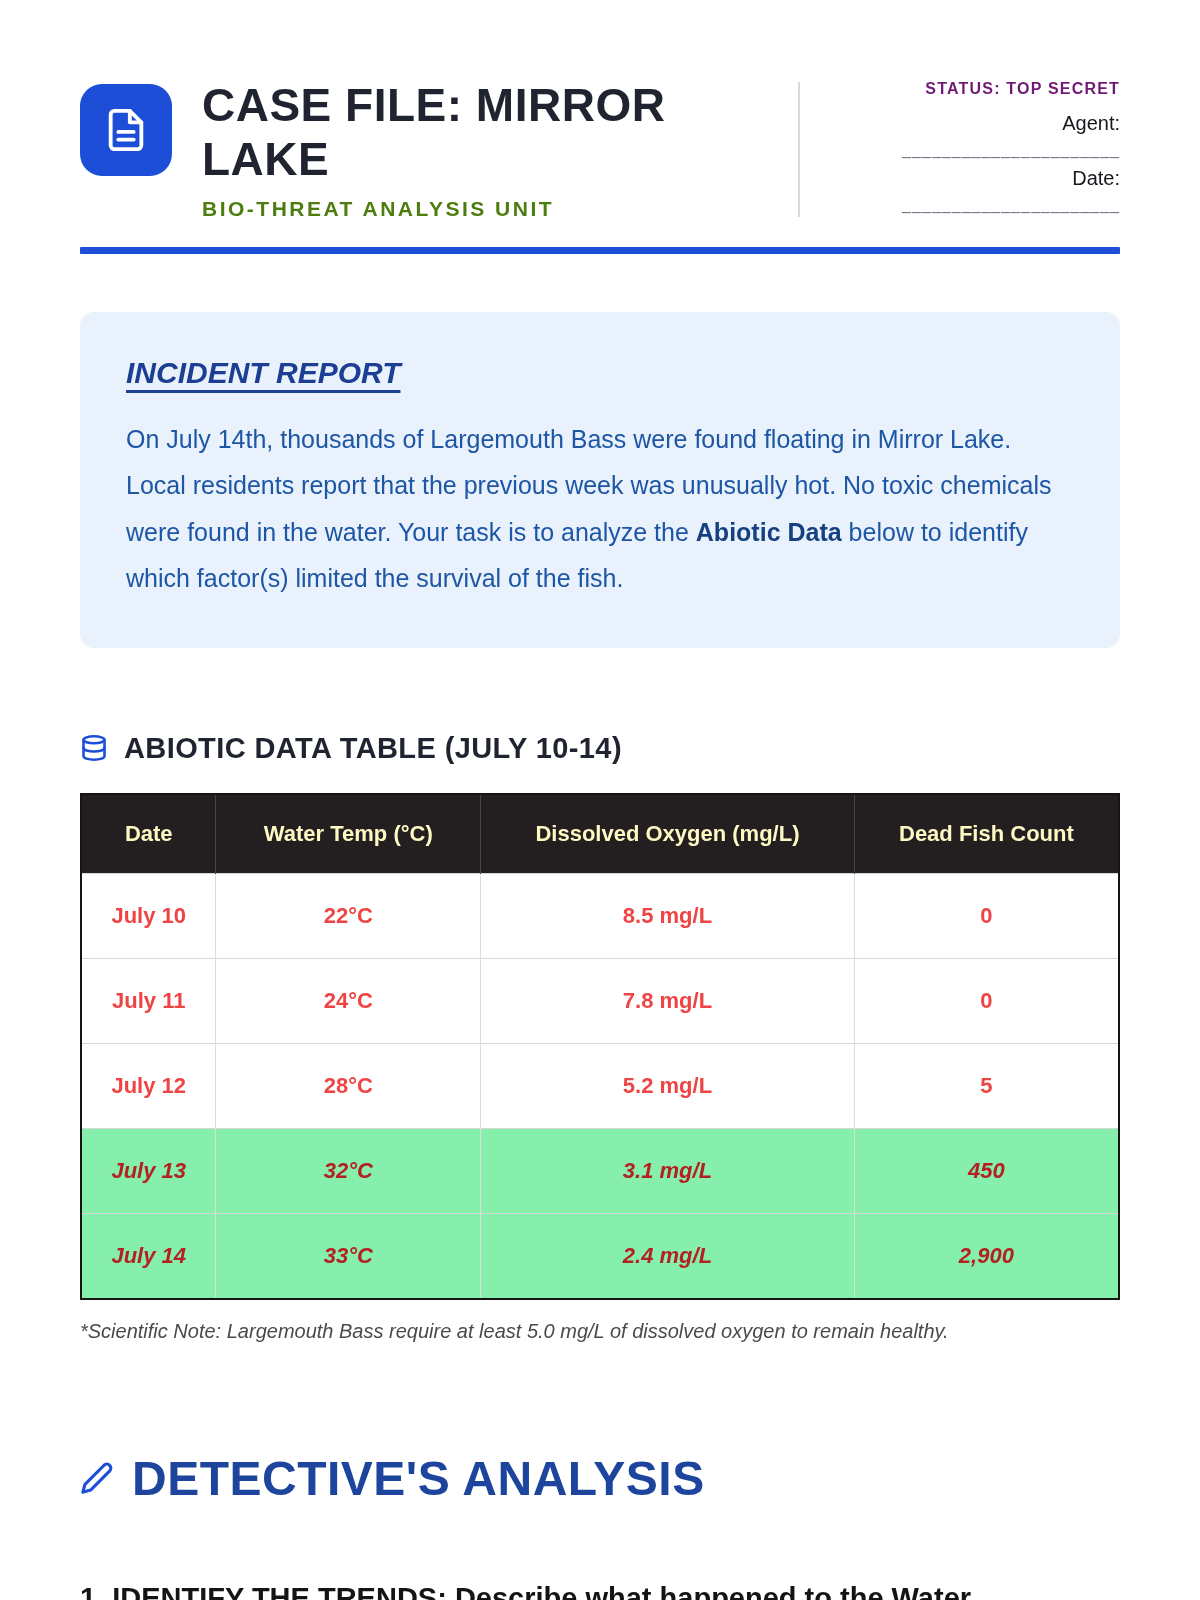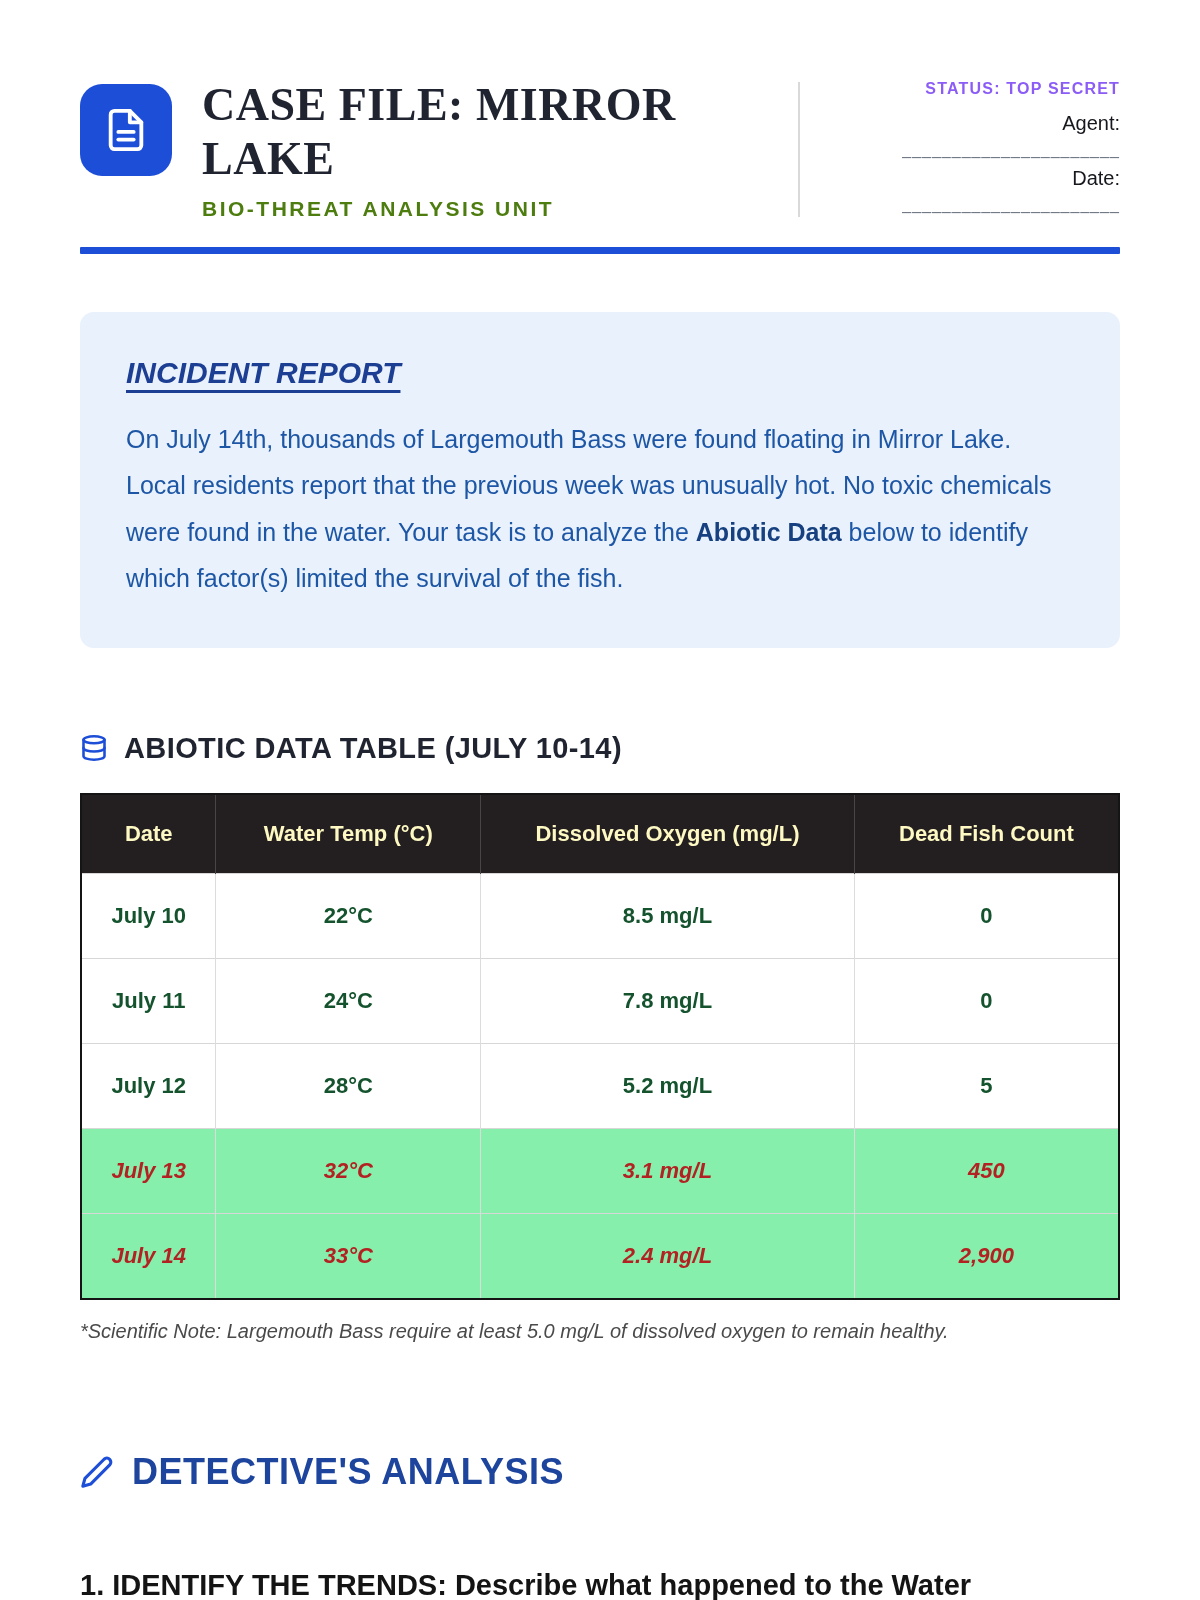--- a/index.html
+++ b/index.html
@@ -20,35 +20,35 @@
   .doc-badge {
     width: 92px; height: 92px; flex: 0 0 92px;
     background: #1d4ed8; border-radius: 22px;
     display: flex; align-items: center; justify-content: center;
     margin-top: 6px;
   }
   .doc-badge svg { width: 46px; height: 46px; }
   .title-block { max-width: 540px; }
   .case-title {
     font-size: 46px; font-weight: 800; line-height: 1.18;
-    color: #1f2430; letter-spacing: 0.5px; font-family: Liberation Serif, serif;
+    color: #1f2430; letter-spacing: 0.5px;
   }
   .case-subtitle {
     margin-top: 10px; font-size: 21px; font-weight: 700;
     color: #4d7c0f; letter-spacing: 2.5px;
   }
   .header-divider {
     width: 2px; background: #d9d9d9; margin: 4px 0 4px 0;
   }
   .header-meta {
     width: 320px; flex: 0 0 320px; text-align: right;
     padding-top: 2px;
   }
   .status-line {
-    font-size: 16px; font-weight: 700; color: #8b5cf6;
+    font-size: 16px; font-weight: 700; color: #701a75;
     letter-spacing: 1.2px; margin-bottom: 14px;
   }
   .meta-label { font-size: 20px; color: #16181d; margin-top: 8px; }
   .meta-line { font-size: 16px; color: #6b7280; letter-spacing: 1px; margin-top: 6px; }
 
   .blue-rule {
     height: 7px; background: #1d4ed8; margin-top: 26px; border-radius: 1px;
   }
 
   
@@ -88,21 +88,21 @@
     border: 2px solid #141414;
   }
   table.abiotic th {
     background: #231f20; color: #fef9c3;
     font-size: 22px; font-weight: 700;
     padding: 26px 8px; text-align: center;
     border-right: 1px solid #4a4446;
   }
   table.abiotic th:last-child { border-right: none; }
   table.abiotic td {
-    font-size: 22px; font-weight: 700; color: #14532d;
+    font-size: 22px; font-weight: 700; color: #ef4444;
     padding: 29px 8px; text-align: center;
     border-right: 1px solid #dcdcdc;
     border-top: 1px solid #d7d7d7;
   }
   table.abiotic td:last-child { border-right: none; }
   col.c-date { width: 13%; }
   col.c-temp { width: 25.5%; }
   col.c-oxy  { width: 36%; }
   col.c-fish { width: 25.5%; }
   tr.danger td { background: #86efac; color: #b32222; font-style: italic; }
@@ -112,21 +112,21 @@
     font-size: 20px; font-style: italic; color: #4a4a4a;
   }
 
   
   .analysis-heading {
     margin-top: 108px;
     display: flex; align-items: center; gap: 18px;
   }
   .analysis-heading svg { width: 34px; height: 34px; }
   .analysis-heading-text {
-    font-size: 36px; font-weight: 800; color: #1e459e; letter-spacing: 0.5px;
+    font-size: 48px; font-weight: 800; color: #1e459e; letter-spacing: 0.5px;
   }
   .question-1 {
     margin-top: 74px;
     font-size: 29px; font-weight: 800; color: #141414; line-height: 1.3;
   }
 </style>
 </head>
 <body>
 
 <div class="page">

